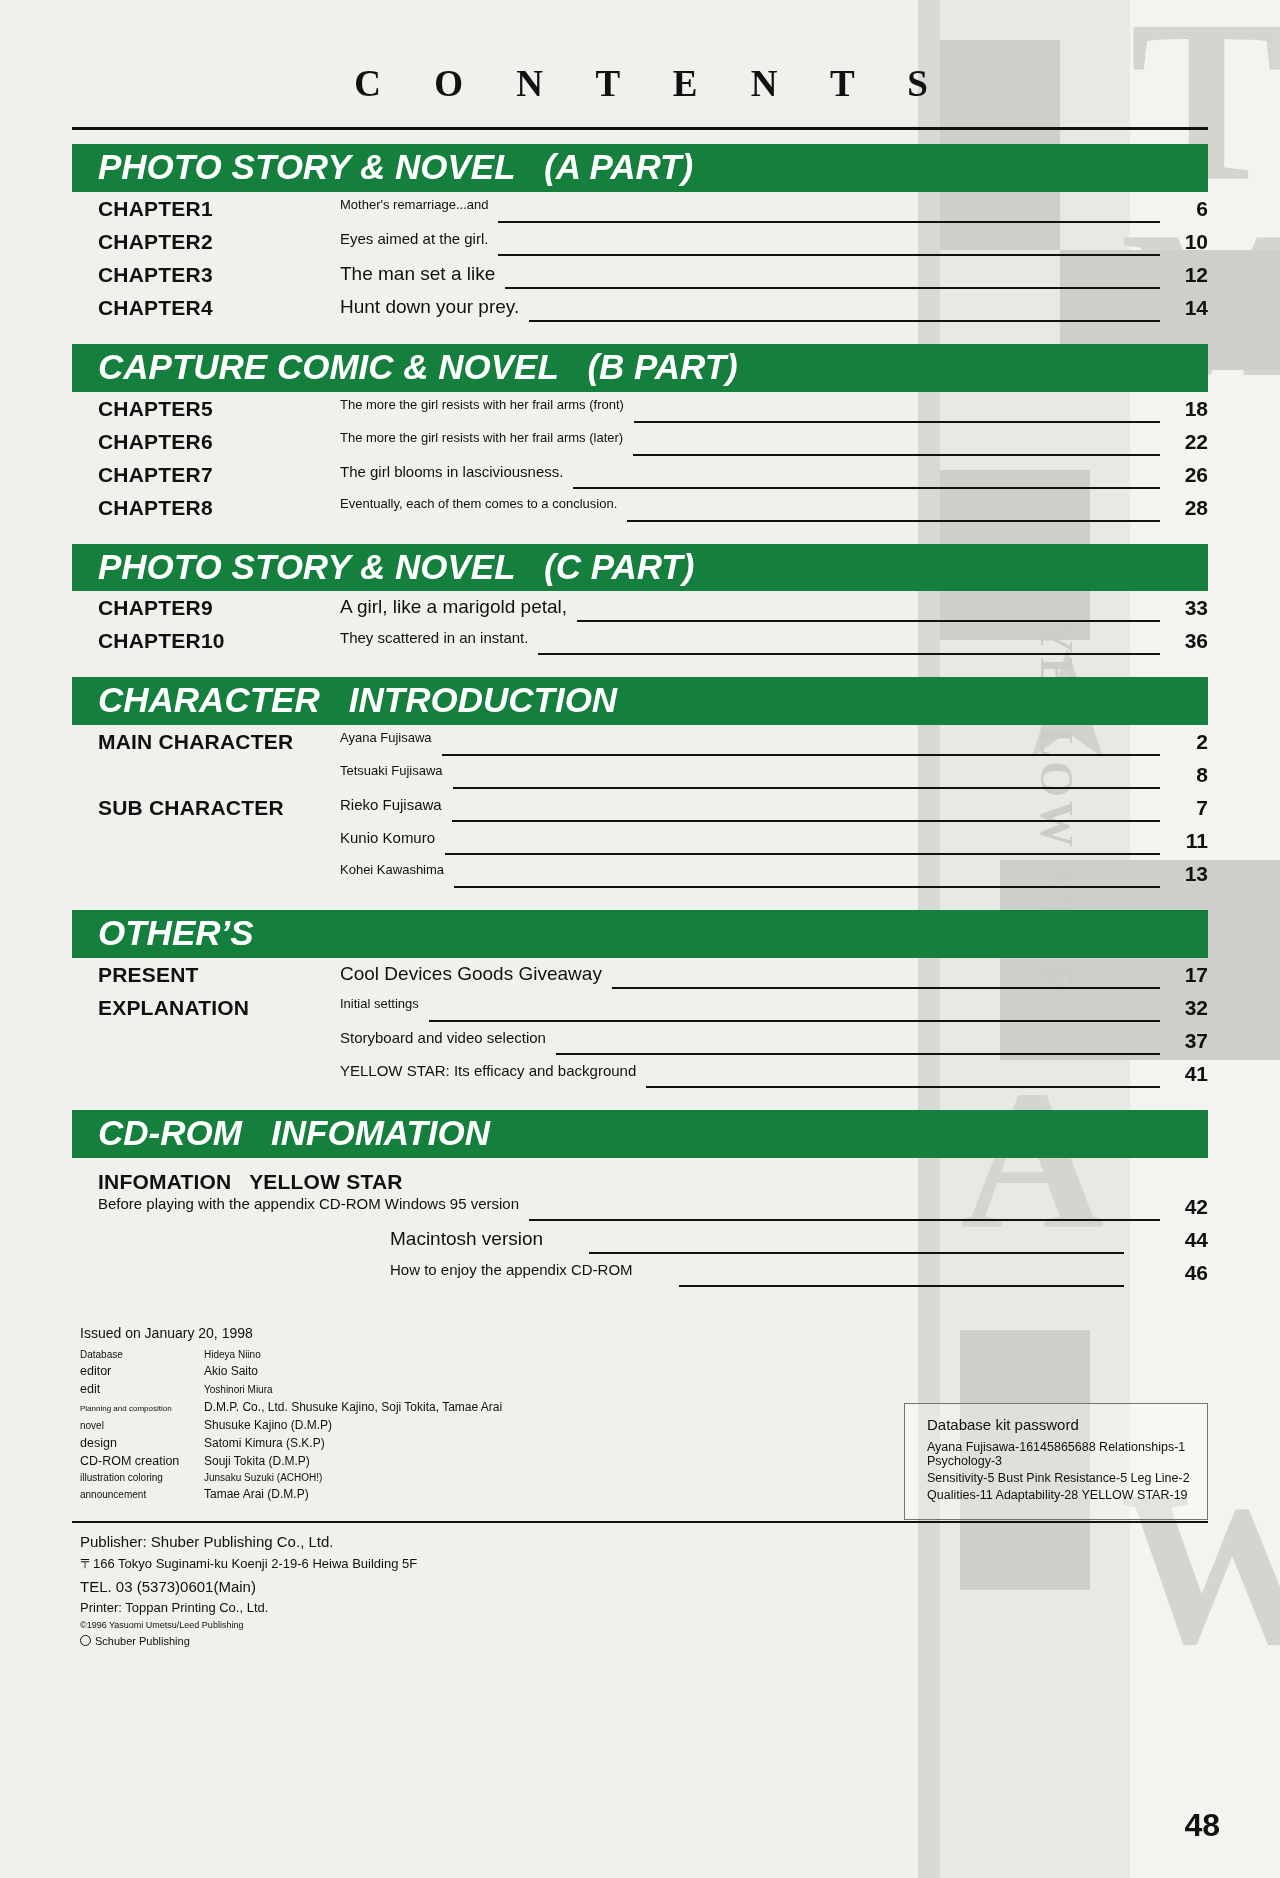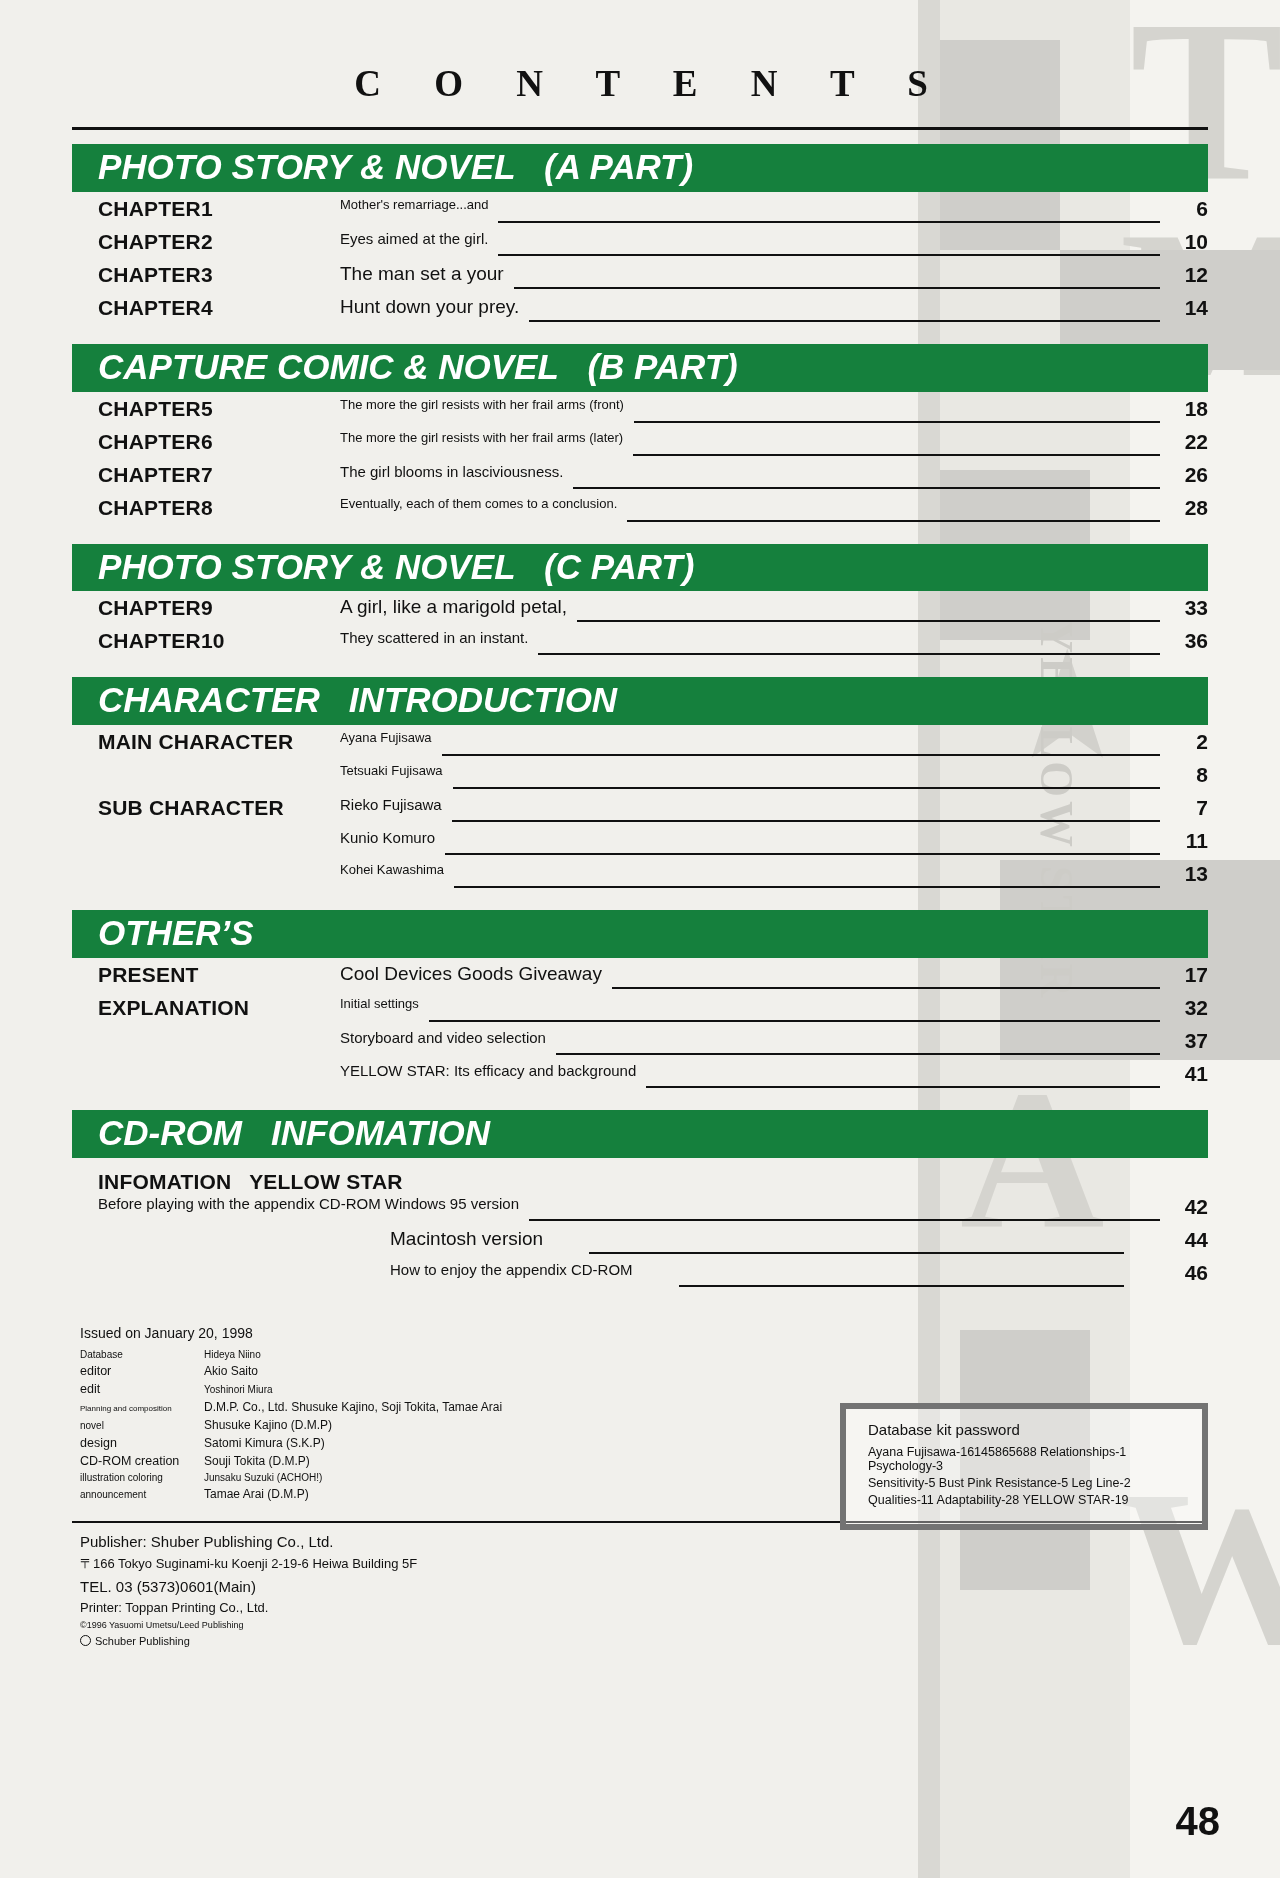--- a/index.html
+++ b/index.html
@@ -178,22 +178,22 @@
   .credit-role.sz-s  { font-size: 10px; }
   .credit-role.sz-m  { font-size: 12.5px; }
   .credit-role.sz-xs { font-size: 8px; }
   .credit-name.sz-s  { font-size: 10px; }
   .credit-name.sz-m  { font-size: 12px; }
 
   #password-box {
     position: absolute;
     right: 0;
     top: 84px;
-    width: 368px;
-    border: 6px solid #737373;
+    width: 304px;
+    border: 1px solid #737373;
     background: rgba(255,255,255,0.35);
     padding: 12px 14px 14px 22px;
     box-sizing: border-box;
   }
   #password-box .pw-title {
     font-size: 15px;
     margin-bottom: 7px;
   }
   #password-box .pw-line {
     font-size: 12.5px;
@@ -218,21 +218,21 @@
     border: 1px solid #111;
     border-radius: 50%;
     margin-right: 4px;
     vertical-align: -1px;
   }
 
   #page-number {
     position: absolute;
     right: 60px;
     bottom: 34px;
-    font-size: 40px;
+    font-size: 32px;
     font-weight: bold;
     z-index: 3;
   }
 </style>
 </head>
 <body>
 
 <div id="bg-art">
   <div class="bg-band b1"></div>
   <div class="bg-band b2"></div>
@@ -269,21 +269,21 @@
       <div class="pg">6</div>
     </div>
     <div class="entry">
       <div class="ch">CHAPTER2</div>
       <div class="ttl mid">Eyes aimed at the girl.</div>
       <div class="leader"></div>
       <div class="pg">10</div>
     </div>
     <div class="entry">
       <div class="ch">CHAPTER3</div>
-      <div class="ttl big">The man set a your</div>
+      <div class="ttl big">The man set a like</div>
       <div class="leader"></div>
       <div class="pg">12</div>
     </div>
     <div class="entry">
       <div class="ch">CHAPTER4</div>
       <div class="ttl big">Hunt down your prey.</div>
       <div class="leader"></div>
       <div class="pg">14</div>
     </div>
   </div>

